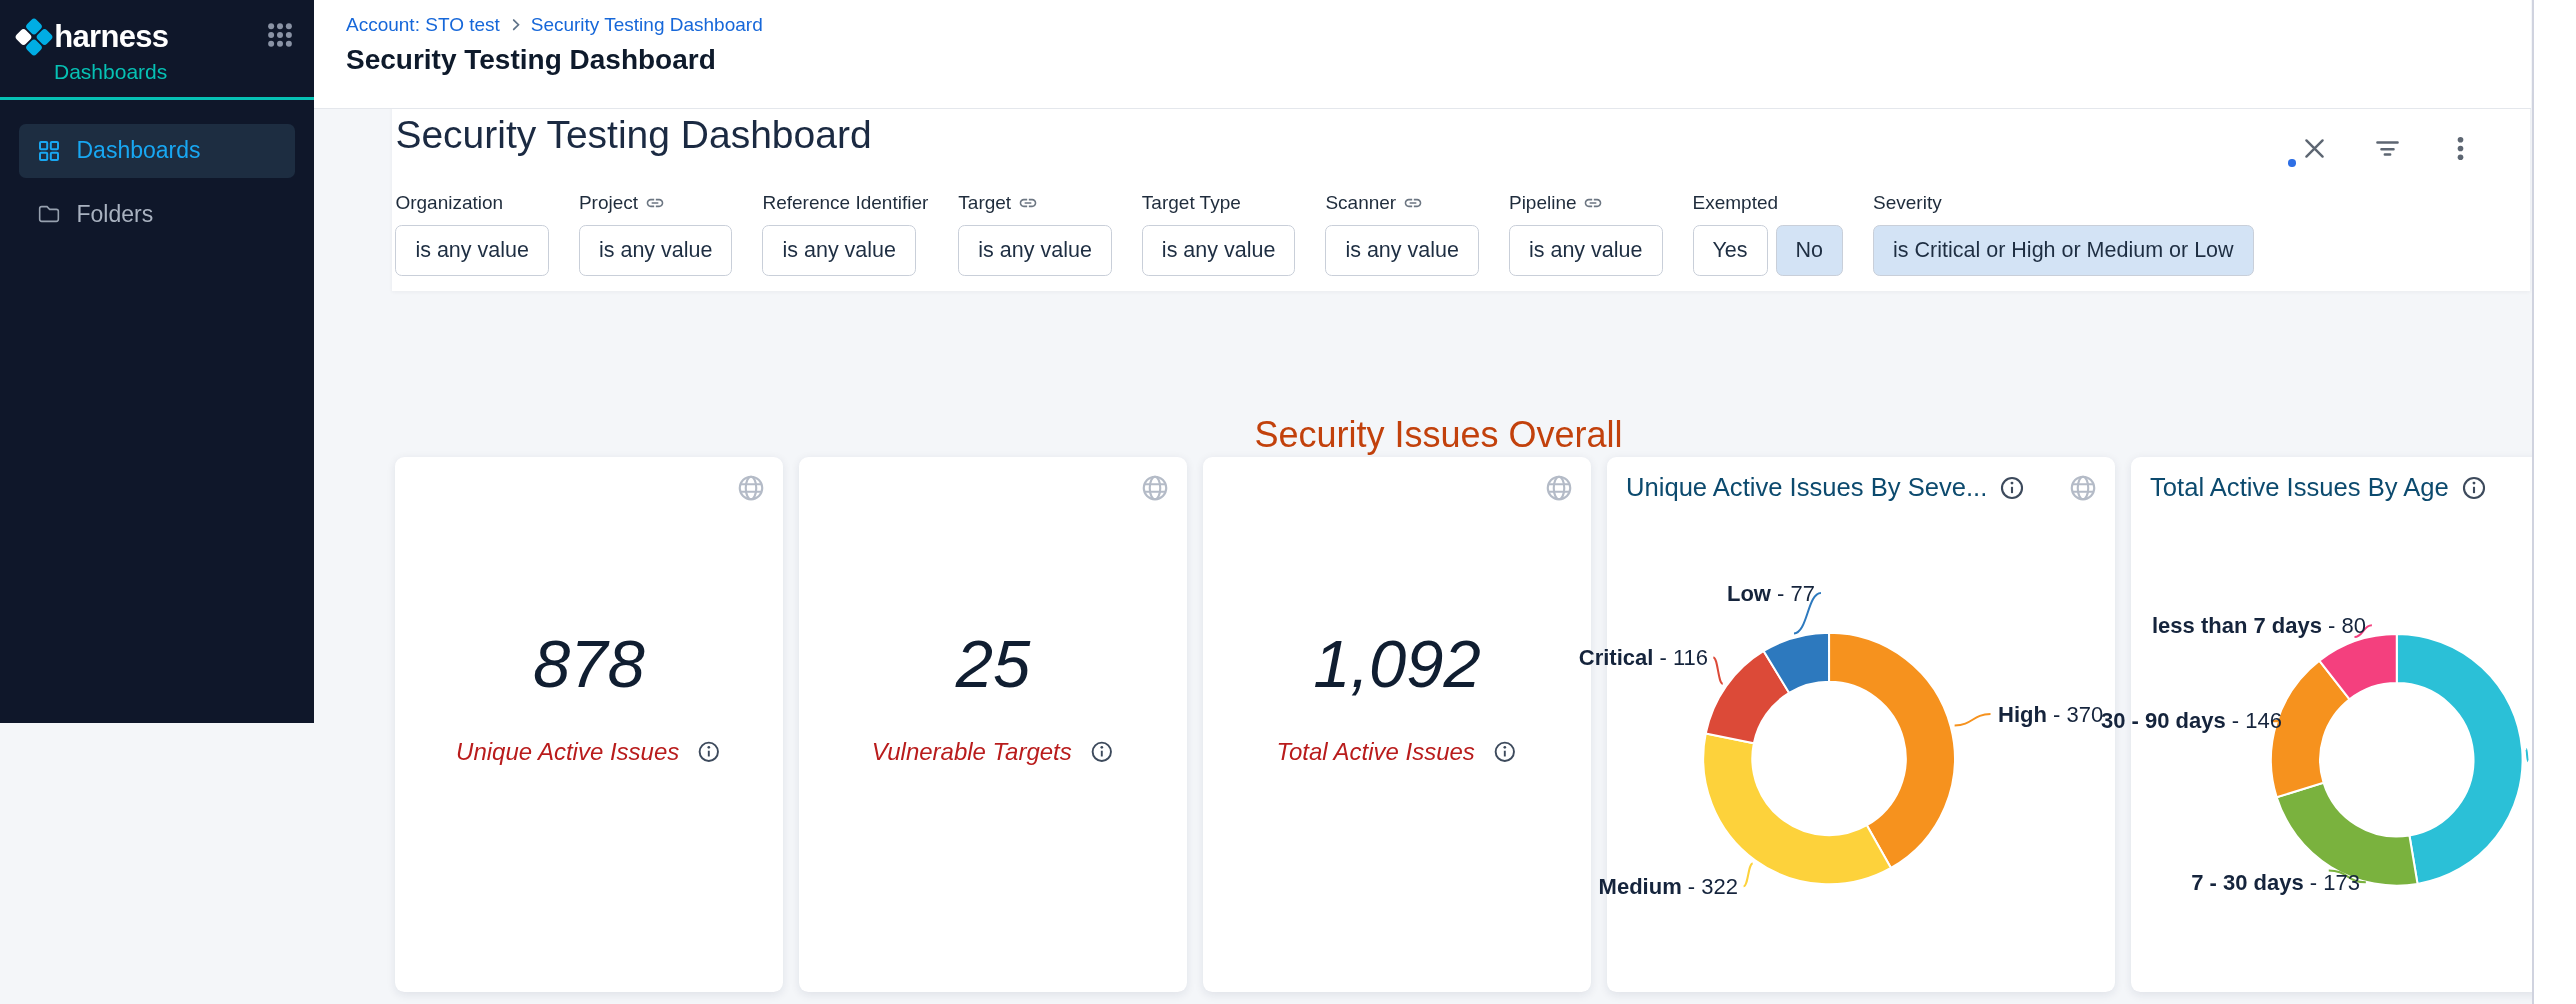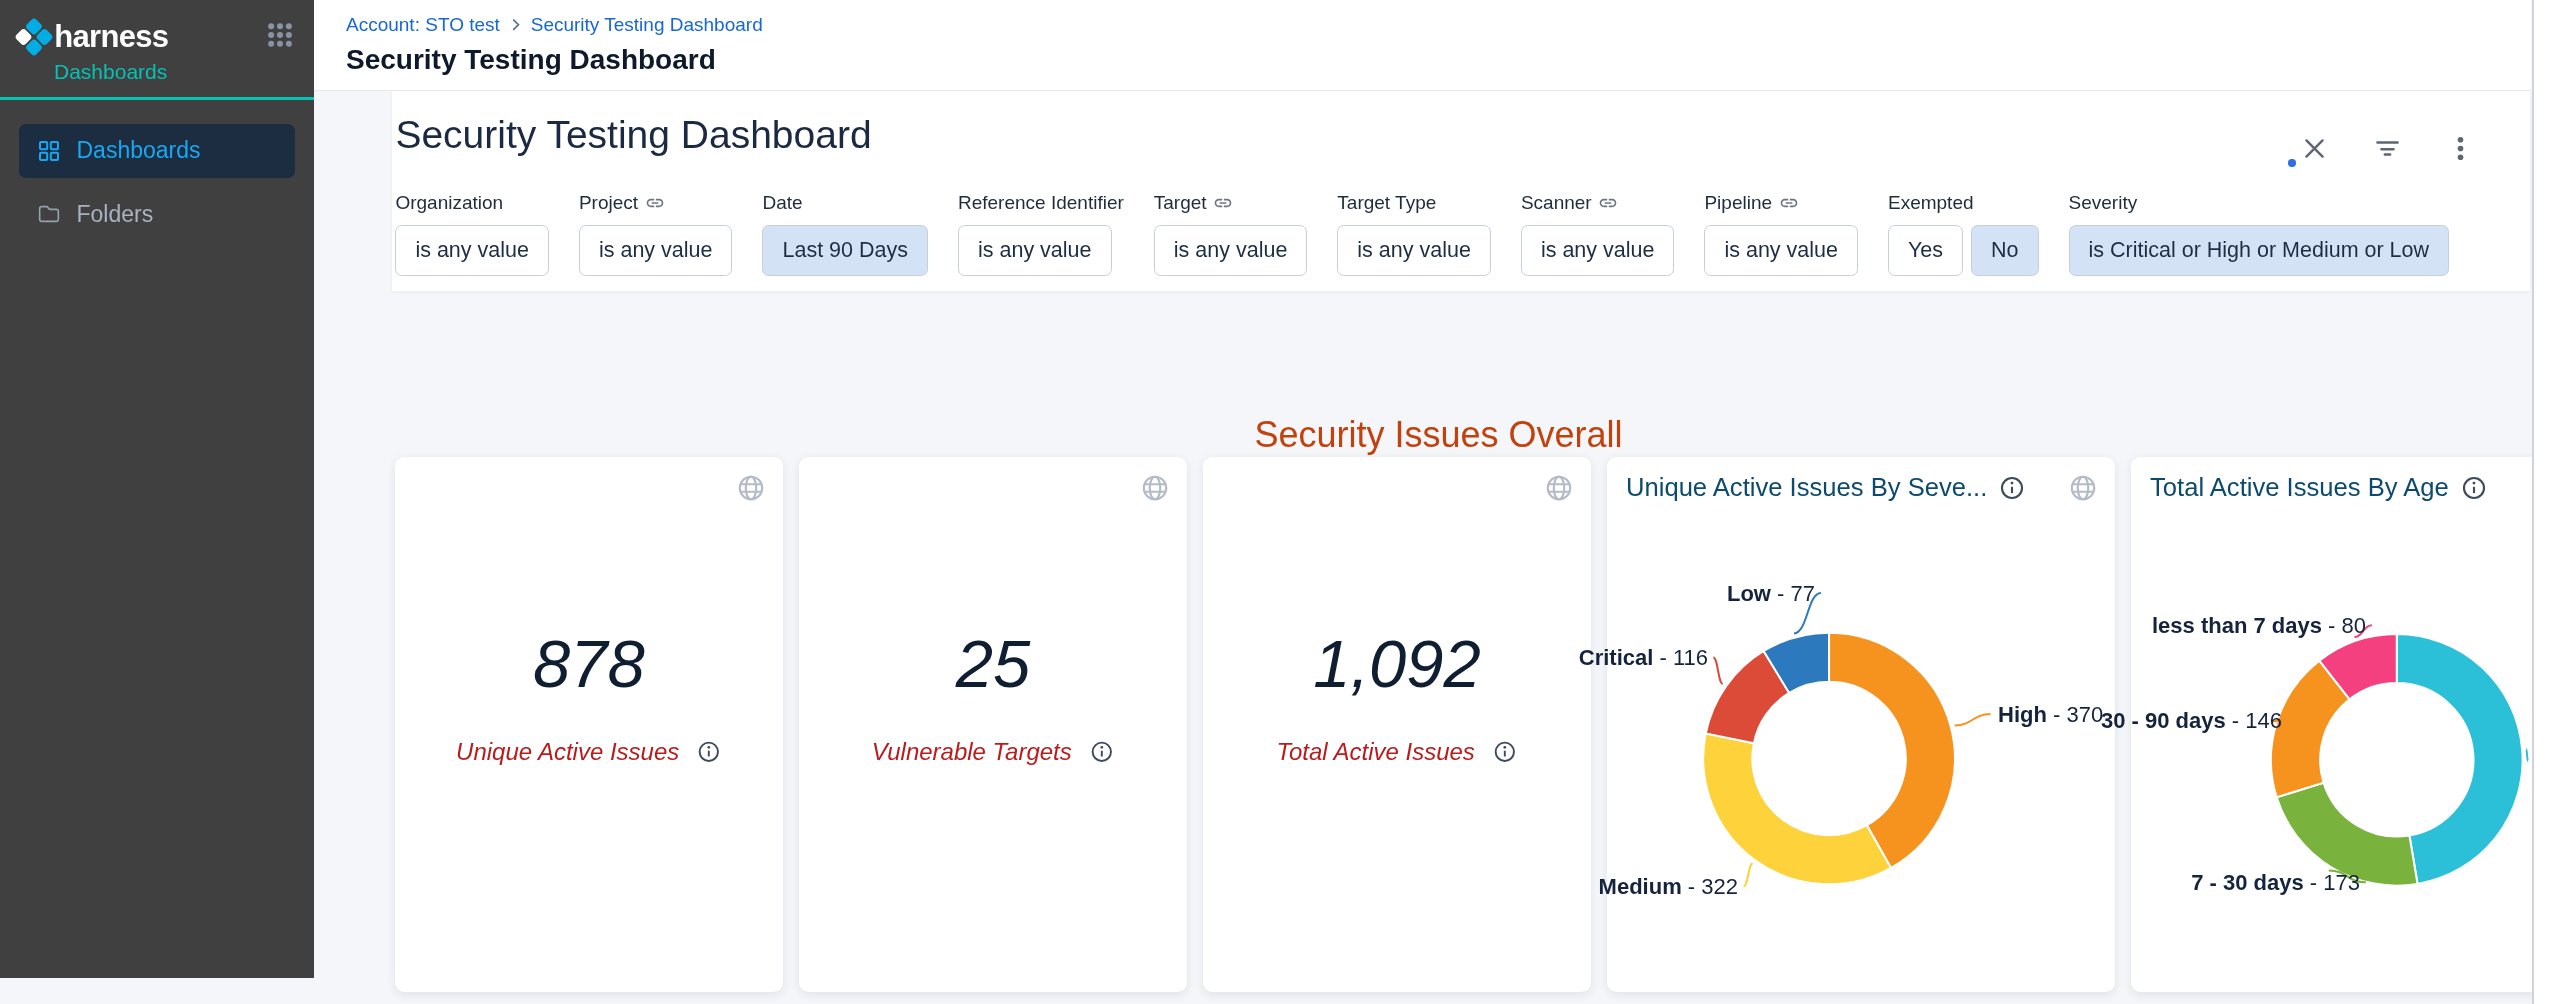--- a/index.html
+++ b/index.html
@@ -1,36 +1,36 @@
 <!DOCTYPE html>
 <html style="font-size:10.8px"><head>
 <meta charset="utf-8">
 <style>
   * { margin:0; padding:0; box-sizing:border-box; }
   html,body { width:2576px; height:1005px; overflow:hidden; }
   body { font-family:"Liberation Sans", sans-serif; background:#f4f6f9; position:relative; color:#16243a; }
 
   
-  .sidebar { position:absolute; left:0; top:0; width:314px; height:978px; background:#404040; z-index:5; }
+  .sidebar { position:absolute; left:0; top:0; width:314px; height:723px; background:#0f172a; z-index:5; }
   .brand-row { display:flex; align-items:center; padding:17.5px 19px 0 15px; }
   .brand-logo { width:38px; height:38px; flex:0 0 auto; }
   .brand-text { color:#fff; font-size:31px; font-weight:bold; letter-spacing:-0.7px; margin-left:1.3px; }
   .apps-icon { margin-left:auto; margin-top:-4px; cursor:pointer; }
   .sidebar-subtitle { color:#06c1b4; font-size:21px; margin:4px 0 0 54px; }
   .sidebar-divider { height:2.7px; background:#06c1b4; margin:13.5px 0 0 0; width:314px; }
   .nav { margin-top:24px; }
   .nav-item { display:flex; align-items:center; gap:16px; height:54px; margin:0 19px 9.4px 19px; padding-left:17.5px; border-radius:6.7px; font-size:23px; color:#a9b2c0; cursor:pointer; }
   .nav-item.active { background:#1d2d41; color:#18a7f2; }
   .nav-item .nicon { width:24px; height:24px; display:inline-flex; }
 
   
   .right-gutter { position:absolute; right:0; top:0; width:44px; height:1005px; background:#fff; border-left:2px solid #d0d3df; z-index:4; }
 
   
-  .topbar { position:absolute; left:314px; top:0; width:2217px; height:91px; background:#fff; border-bottom:1.3px solid #e4e7ec; padding:13.5px 0 0 32px; z-index:3; }
+  .topbar { position:absolute; left:314px; top:0; width:2217px; height:109px; background:#fff; border-bottom:1.3px solid #e4e7ec; padding:13.5px 0 0 32px; z-index:3; }
   .breadcrumb { display:flex; align-items:center; gap:6.7px; font-size:19px; }
   .breadcrumb a { color:#1667d9; text-decoration:none; cursor:pointer; }
   .page-title { font-size:28px; font-weight:bold; color:#0e1a2b; margin-top:8px; }
 
   
   .main { position:absolute; left:314px; top:91px; width:2217px; height:914px; }
   .panel { position:absolute; left:78px; top:0; width:2138px; height:200px; background:#fff; box-shadow:0 1.3px 4px rgba(30,40,60,.05); padding:22px 0 0 3.4px; }
   .panel-title { font-size:39px; font-weight:400; color:#1b2a42; }
   .toolbar { position:absolute; top:42px; right:54px; display:flex; align-items:center; gap:42px; }
   .tool-btn { position:relative; width:31px; height:31px; cursor:pointer; }
@@ -169,28 +169,20 @@
                 <path d="M3.9 12c0-1.71 1.39-3.1 3.1-3.1h4V7H7c-2.76 0-5 2.24-5 5s2.24 5 5 5h4v-1.9H7c-1.71 0-3.1-1.39-3.1-3.1zM8 13h8v-2H8v2zm9-6h-4v1.9h4c1.71 0 3.1 1.39 3.1 3.1s-1.39 3.1-3.1 3.1h-4V17h4c2.76 0 5-2.24 5-5s-2.24-5-5-5z"></path>
               </svg>
             </span>
           </div>
           <div class="chip-row">
             <button class="chip">is any value</button>
           </div>
         </div>
         <div class="filter-col">
           <div class="filter-label">
-            <span>Date</span>
-          </div>
-          <div class="chip-row">
-            <button class="chip active">Last 90 Days</button>
-          </div>
-        </div>
-        <div class="filter-col">
-          <div class="filter-label">
             <span>Reference Identifier</span>
           </div>
           <div class="chip-row">
             <button class="chip">is any value</button>
           </div>
         </div>
         <div class="filter-col">
           <div class="filter-label">
             <span>Target</span>
             <span style="display: inline-flex;">

